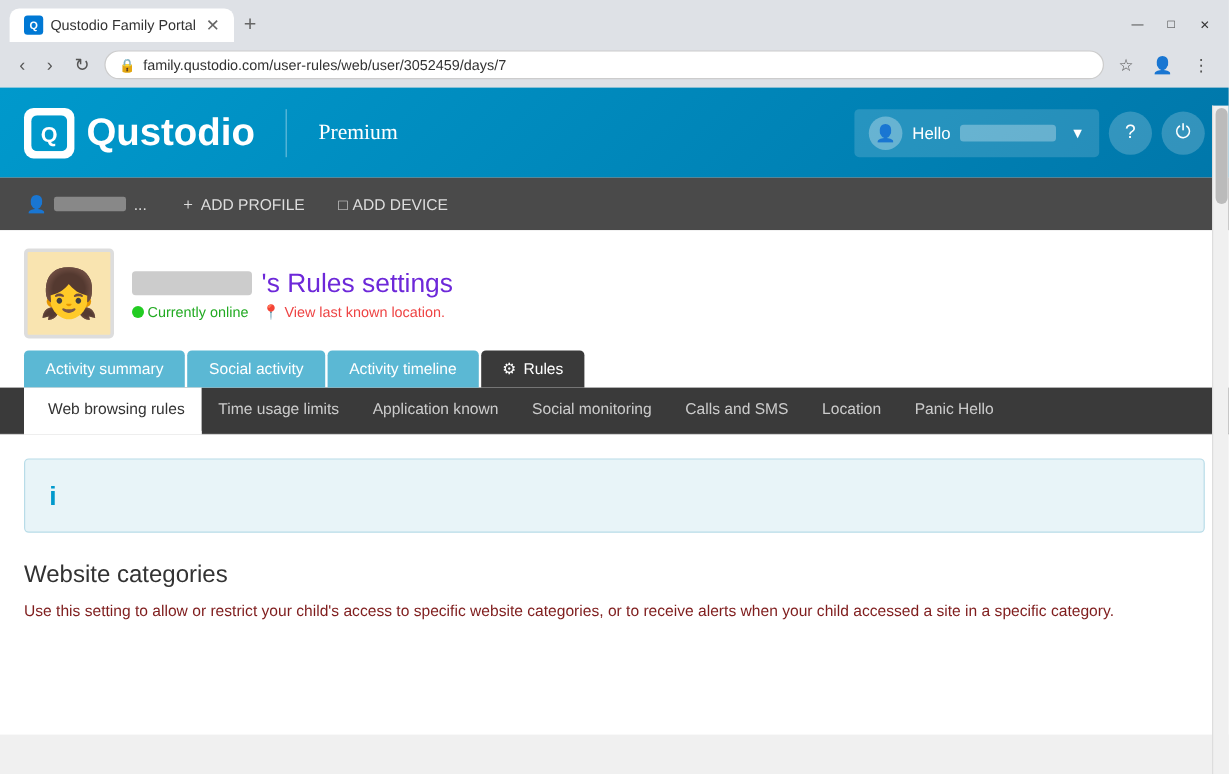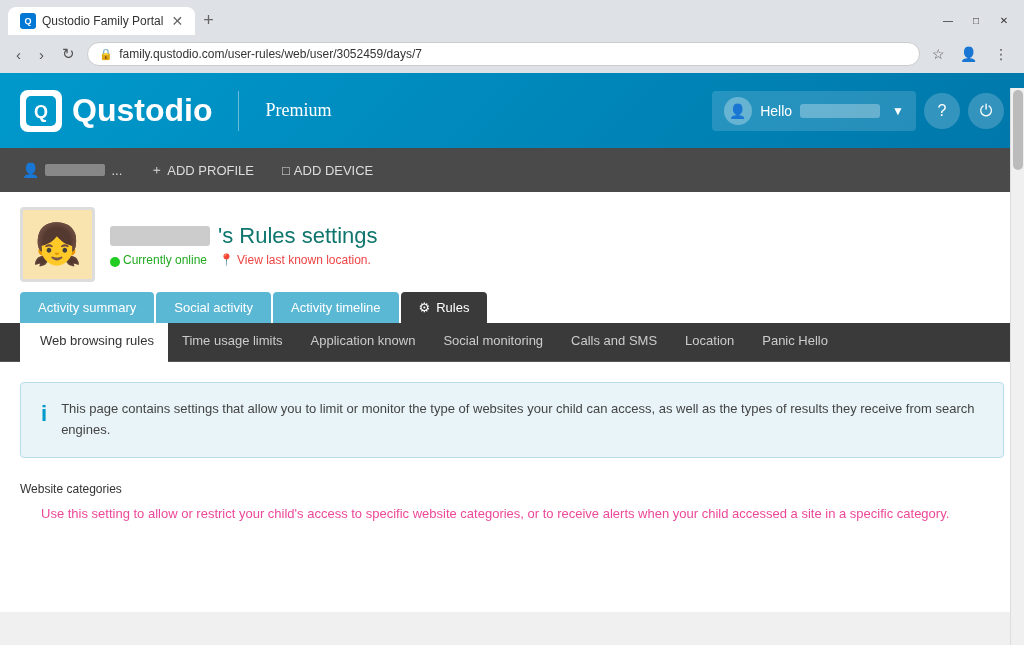--- a/index.html
+++ b/index.html
@@ -48,44 +48,44 @@
     .add-btn { display: flex; align-items: center; gap: 4px; color: #ddd; padding: 8px 12px; cursor: pointer; font-size: 13px; }
 
     
     .main-content { background: white; margin: 0; padding: 0; }
     .profile-header { display: flex; align-items: center; padding: 15px 20px 0; gap: 15px; background: white; }
     .avatar-container { width: 75px; height: 75px; border: 3px solid #ddd; border-radius: 4px; overflow: hidden; background: #f9e4b0; display: flex; align-items: center; justify-content: center; }
     .avatar-img { font-size: 40px; }
     .profile-info { flex: 1; }
     .profile-name-row { display: flex; align-items: center; gap: 8px; }
     .profile-name-blur { display: inline-block; width: 100px; height: 20px; background: #ccc; border-radius: 3px; }
-    .profile-title { font-size: 22px; font-weight: normal; color: #0f766e; }
+    .profile-title { font-size: 22px; font-weight: normal; color: #6d28d9; }
     .status-row { display: flex; align-items: center; gap: 12px; margin-top: 4px; }
-    .online-status { color: #22aa22; font-size: 12px; display: flex; align-items: flex-end; gap: 3px; }
+    .online-status { color: #22aa22; font-size: 12px; display: flex; align-items: center; gap: 3px; }
     .online-dot { width: 10px; height: 10px; background: #22cc22; border-radius: 50%; display: inline-block; }
     .location-link { color: #e44; font-size: 12px; cursor: pointer; display: flex; align-items: center; gap: 3px; }
 
     
     .nav-tabs-container { display: flex; padding: 10px 20px 0; background: white; gap: 2px; }
     .nav-tab { padding: 8px 18px; border-radius: 4px 4px 0 0; cursor: pointer; font-size: 13px; color: white; background: #5bb8d4; text-decoration: none; border: none; }
     .nav-tab.active { background: #3a3a3a; display: flex; align-items: center; gap: 6px; }
 
     
     .sub-nav { background: #3a3a3a; display: flex; align-items: stretch; padding: 0 20px; border-bottom: 1px solid #555; }
     .sub-nav-item { color: #ccc; padding: 10px 14px; cursor: pointer; font-size: 13px; white-space: nowrap; border-bottom: 3px solid transparent; }
     .sub-nav-item.active { color: white; border-bottom: 3px solid white; background: white; color: #333; margin-bottom: -1px; padding-left: 20px; }
 
     
     .content-area { padding: 20px; background: white; min-height: 250px; }
     .info-box { background: #e8f4f8; border: 1px solid #b8dce8; border-radius: 4px; padding: 16px 20px; display: flex; align-items: flex-start; gap: 14px; margin-bottom: 24px; }
     .info-icon { color: #0099cc; font-size: 22px; font-weight: bold; margin-top: 2px; flex-shrink: 0; }
     .info-text { color: #444; font-size: 13px; line-height: 1.6; }
 
-    .section-title { font-size: 12px; color: #333; font-weight: normal; margin-bottom: 8px; }
-    .section-desc { color: #ec4899; font-size: 13px; line-height: 1.5; margin-left: 21px; }
+    .section-title { font-size: 20px; color: #333; font-weight: normal; margin-bottom: 8px; }
+    .section-desc { color: #7f1d1d; font-size: 13px; line-height: 1.5; }
 
     
     .scrollbar { position: absolute; right: 0; top: 88px; width: 14px; height: 557px; background: #f0f0f0; border-left: 1px solid #ddd; }
     .scrollbar-thumb { width: 10px; margin: 2px; height: 80px; background: #bbb; border-radius: 5px; }
     .page-wrapper { position: relative; width: 1024px; height: 645px; overflow: hidden; }
   </style>
 </head>
 <body>
 
 <div class="page-wrapper">
@@ -224,21 +224,20 @@
         <span>Location</span>
       </div>
       <div class="sub-nav-item">
         <span>Panic Hello</span>
       </div>
     </div>
 
     <div class="content-area">
       <div class="info-box">
         <span class="info-icon">i</span>
-        <span class="info-text">This page contains settings that allow you to limit or monitor the type of websites your child can access, as well as the types of results they receive from search engines.</span>
       </div>
 
       <h2 class="section-title">Website categories</h2>
       <p class="section-desc">Use this setting to allow or restrict your child's access to specific website categories, or to receive alerts when your child accessed a site in a specific category.</p>
     </div>
   </div>
 
   <div class="scrollbar">
     <div class="scrollbar-thumb"></div>
   </div>

